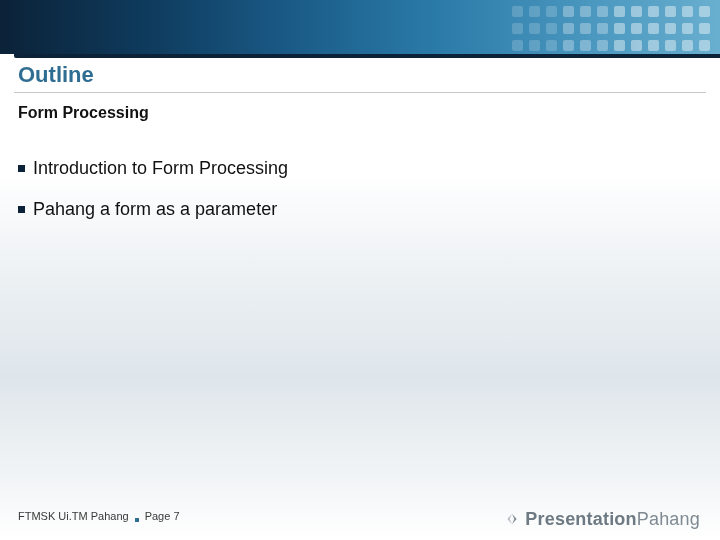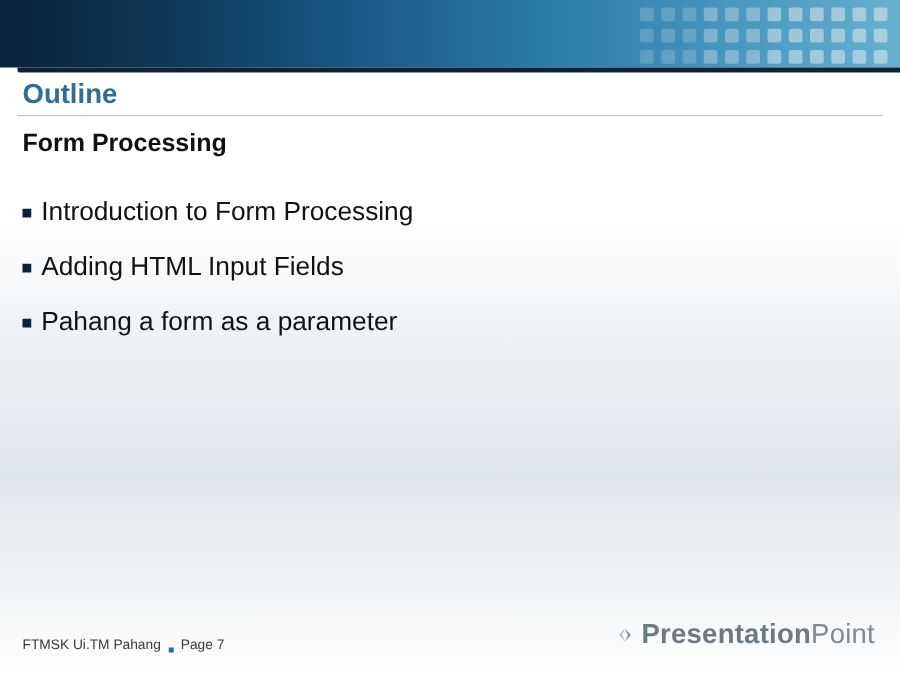--- a/index.html
+++ b/index.html
@@ -53,35 +53,35 @@
     position: absolute;
     left: 14px; right: 14px;
     top: 92px;
     height: 1px;
     background: #c7c7c7;
   }
   .subtitle {
     position: absolute;
     left: 18px;
     top: 104px;
-    font-size: 20px;
+    font-size: 16px;
     font-weight: 700;
     color: #111;
   }
   .bullets {
     position: absolute;
     left: 18px;
     top: 158px;
   }
   .bullet-item {
     display: flex;
     align-items: center;
     gap: 8px;
     margin-bottom: 20px;
-    font-size: 21px;
+    font-size: 18px;
     color: #111;
   }
   .bullet-square {
     width: 7px; height: 7px;
     background: #0b2238;
     flex-shrink: 0;
   }
   .footer {
     position: absolute;
     left: 18px;
@@ -94,22 +94,22 @@
     margin-top: 32px;
   }
   .footer .dot-sep {
     width: 4px; height: 4px;
     background: #2f6d93;
     display: inline-block;
   }
   .brand {
     position: absolute;
     right: 20px;
-    bottom: 20px;
-    font-size: 22px;
+    bottom: 10px;
+    font-size: 18px;
     color: #7f8a92;
     letter-spacing: 0.2px;
     display: flex;
     align-items: baseline;
   }
   .brand .bold { font-weight: 700; color: #6e7a83; }
   .brand-mark {
     width: 14px; height: 14px;
     margin-right: 6px;
     position: relative;
@@ -174,36 +174,32 @@
 
   <div class="subtitle">Form Processing</div>
 
   <div class="bullets">
     <div class="bullet-item">
       <span class="bullet-square"></span>
       <span>Introduction to Form Processing</span>
     </div>
     <div class="bullet-item">
       <span class="bullet-square"></span>
-      <span>Adding HTML Input Fields</span>
-    </div>
-    <div class="bullet-item">
-      <span class="bullet-square"></span>
       <span>Pahang a form as a parameter</span>
     </div>
   </div>
 
   <div class="footer">
     <span>FTMSK Ui.TM Pahang</span>
     <span class="dot-sep"></span>
     <span>Page 7</span>
   </div>
 
   <div class="brand">
     <svg class="brand-mark" viewBox="0 0 24 24">
       <path d="M12 3 L20 12 L12 21 L16 12 Z" fill="#7f8a92"></path>
       <path d="M12 3 L4 12 L12 21 L8 12 Z" fill="#b6bec4"></path>
     </svg>
     <span class="bold">Presentation</span>
-      <span>Point</span>
+      <span>Pahang</span>
   </div>
 
 </div>
 
 </body></html>

